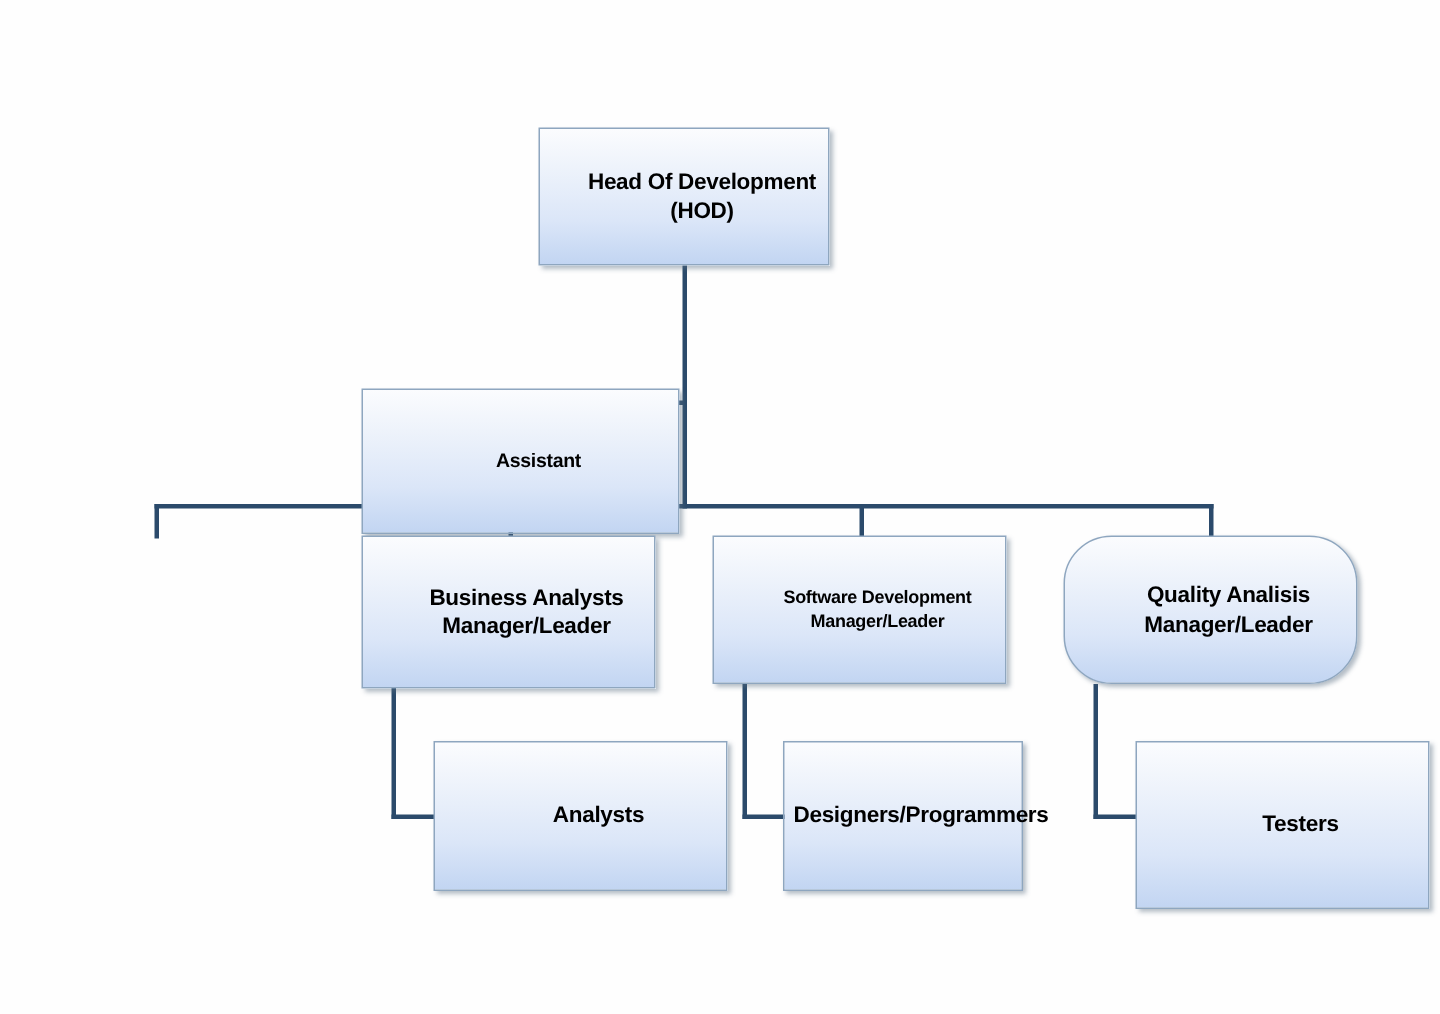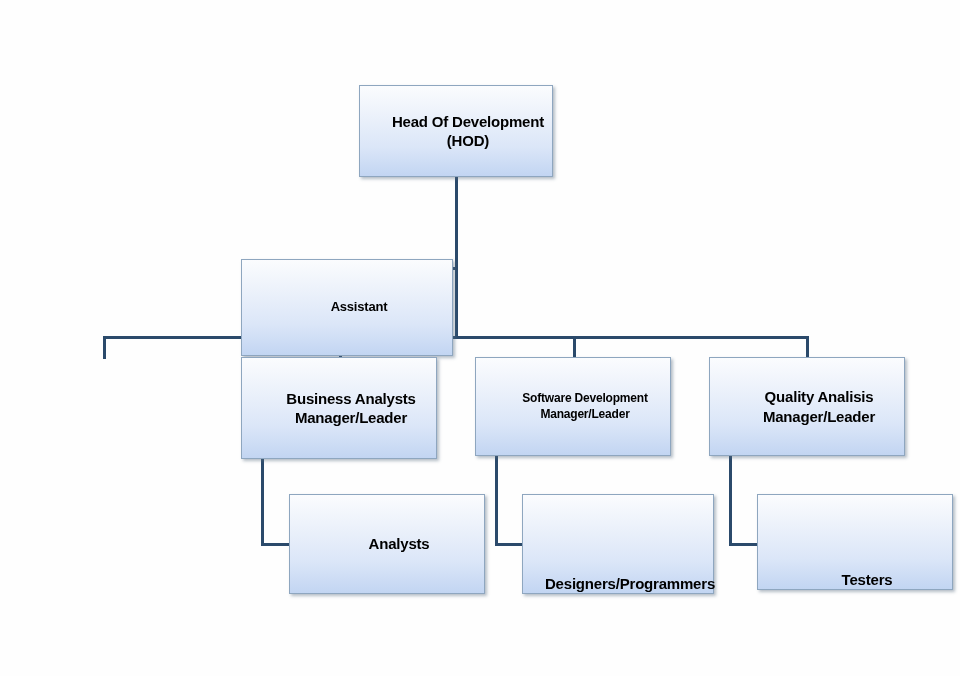--- a/index.html
+++ b/index.html
@@ -50,24 +50,24 @@
     display: block;
     line-height: 1.28;
     padding: 0 6px;
     white-space: pre-line;
   }
   .node.root     { left: 359px; top: 85px;  width: 194px; height: 92px;  font-size: 15px; }
   .node.assist   { left: 241px; top: 220px; width: 212px; height: 97px;  font-size: 13px; margin-top: 39px; }
   .node.mid0     { left: 5px;   top: 357px; width: 196px; height: 99px;  font-size: 15px; }
   .node.mid1     { left: 241px; top: 357px; width: 196px; height: 102px; font-size: 15px; align-items: center; }
   .node.mid2     { left: 475px; top: 357px; width: 196px; height: 99px;  font-size: 12px; }
-  .node.mid3     { left: 709px; top: 357px; width: 196px; height: 99px;  font-size: 15px; }
+  .node.mid3     { left: 709px; top: 357px; width: 196px; height: 99px;  font-size: 15px; border-radius: 32px; }
   .node.leaf0    { left: 289px; top: 494px; width: 196px; height: 100px; font-size: 15px; text-align: right; }
-  .node.leaf1    { left: 522px; top: 494px; width: 192px; height: 100px; font-size: 15px; align-items: flex-end; }
-  .node.leaf2    { left: 757px; top: 494px; width: 196px; height: 96px; font-size: 15px; align-items: flex-end; }
+  .node.leaf1    { left: 522px; top: 494px; width: 160px; height: 100px; font-size: 15px; }
+  .node.leaf2    { left: 757px; top: 494px; width: 196px; height: 112px; font-size: 15px; }
 </style>
 </head>
 <body>
 
 <div id="chart-canvas">
 
   <div class="connector v" style="left:455px; top:177px; height:162px;"></div>
 
   <div class="connector h" style="left:436px; top:267px; width:22px;"></div>
 

